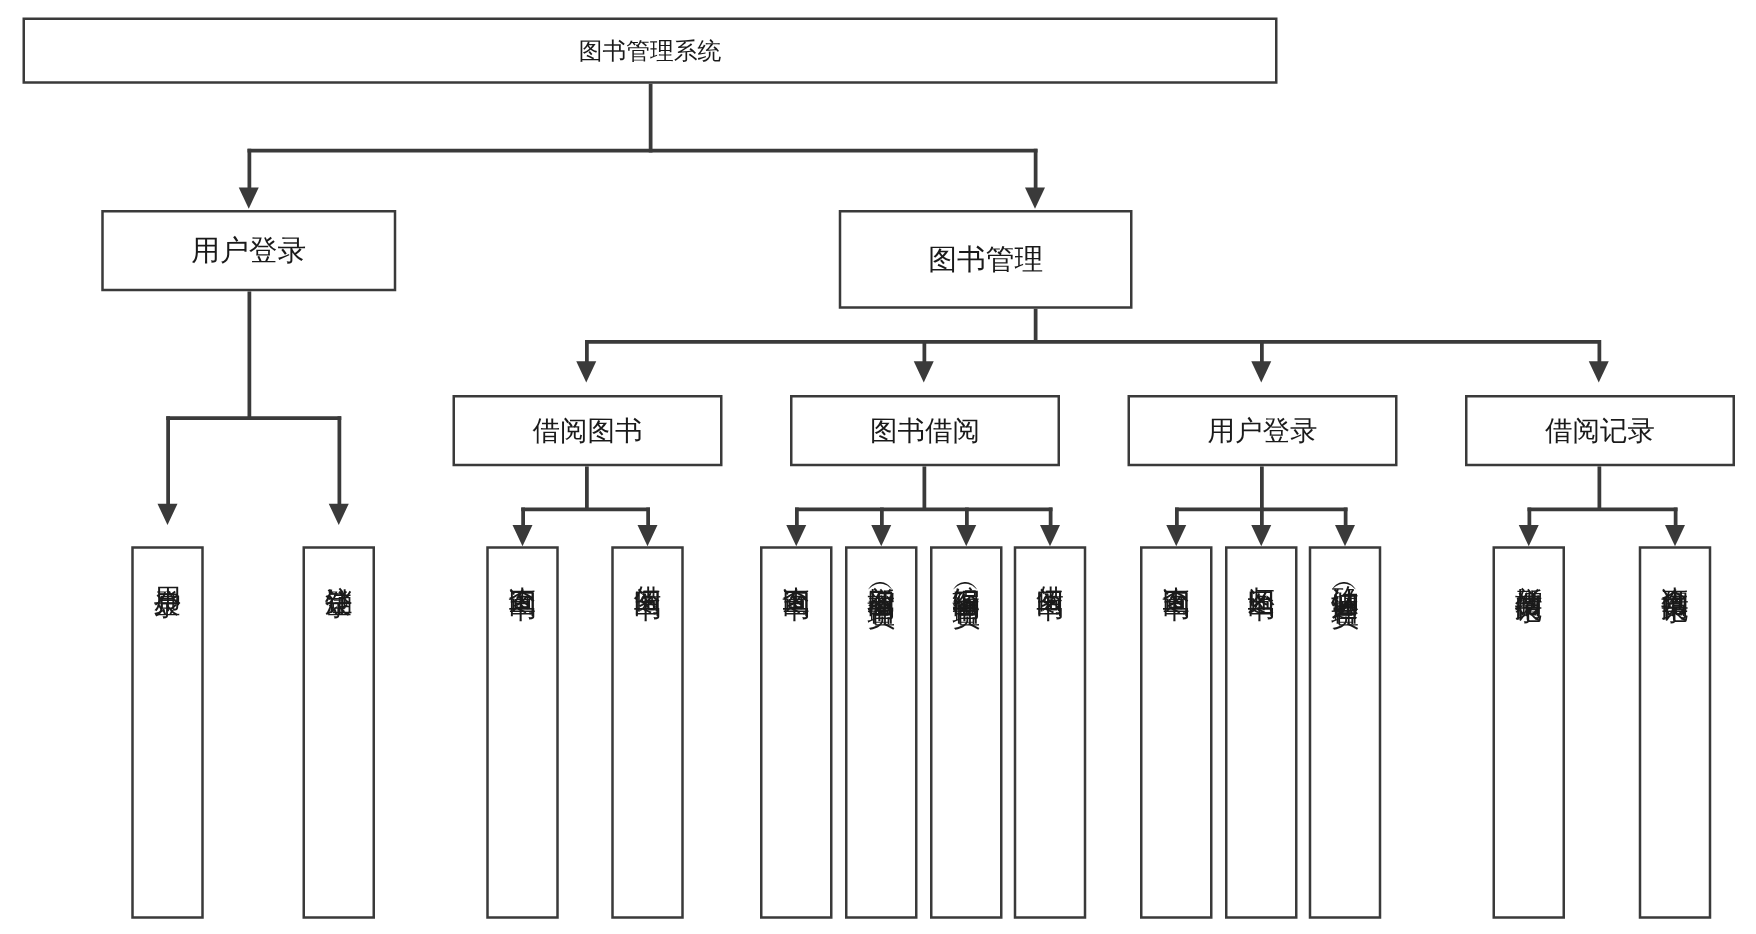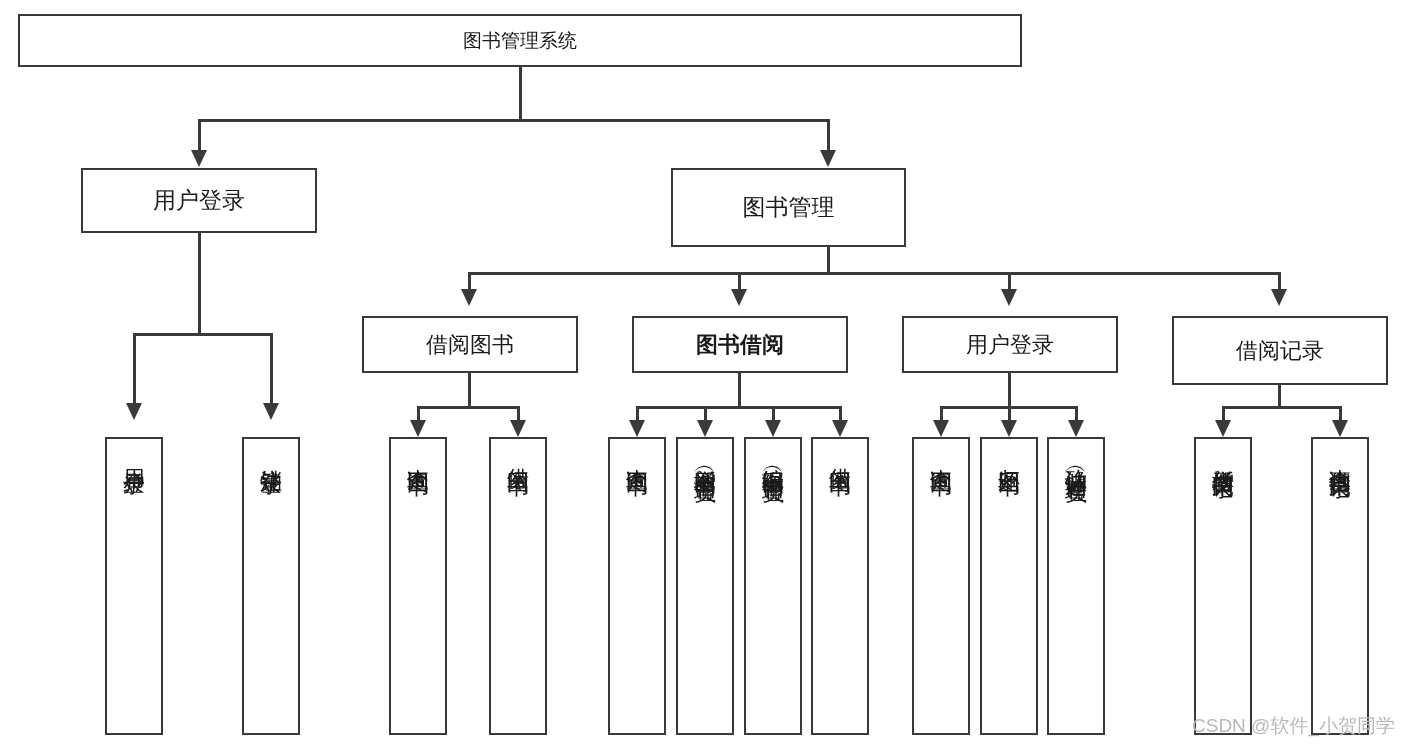--- a/index.html
+++ b/index.html
@@ -112,27 +112,27 @@
   <div class="edge v" style="left:738px; top:272px; width:3px; height:19px;"></div>
   <div class="arrow" style="left:731px; top:289px;"></div>
   <div class="edge v" style="left:1008px; top:272px; width:3px; height:19px;"></div>
   <div class="arrow" style="left:1001px; top:289px;"></div>
   <div class="edge v" style="left:1278px; top:272px; width:3px; height:19px;"></div>
   <div class="arrow" style="left:1271px; top:289px;"></div>
 
   <div class="node level-2" style="left:362px; top:316px; width:216px; height:57px;">
     <span>借阅图书</span>
   </div>
-  <div class="node level-2" style="left:632px; top:316px; width:216px; height:57px;font-weight:bold;">
+  <div class="node level-2" style="left:632px; top:316px; width:216px; height:57px;">
     <span>图书借阅</span>
   </div>
   <div class="node level-2" style="left:902px; top:316px; width:216px; height:57px;">
     <span>用户登录</span>
   </div>
-  <div class="node level-2" style="left:1172px; top:316px; width:216px; height:69px;">
+  <div class="node level-2" style="left:1172px; top:316px; width:216px; height:57px;">
     <span>借阅记录</span>
   </div>
 
   <div class="edge v" style="left:468px; top:373px; width:3px; height:35px;"></div>
   <div class="edge h" style="left:417px; top:406px; width:103px; height:3px;"></div>
   <div class="edge v" style="left:417px; top:406px; width:3px; height:16px;"></div>
   <div class="arrow" style="left:410px; top:420px;"></div>
   <div class="edge v" style="left:517px; top:406px; width:3px; height:16px;"></div>
   <div class="arrow" style="left:510px; top:420px;"></div>
 
@@ -200,15 +200,14 @@
     <span class="vlabel">确认归还（管理员）</span>
   </div>
 
   <div class="node leaf" style="left:1194px; top:437px; width:58px; height:298px;">
     <span class="vlabel">新增借阅记录</span>
   </div>
   <div class="node leaf" style="left:1311px; top:437px; width:58px; height:298px;">
     <span class="vlabel">查询借阅记录</span>
   </div>
 
-  <div id="watermark" style="left:1192px; top:713px;">CSDN @软件_小贺同学</div>
 
 </div>
 
 </body></html>

